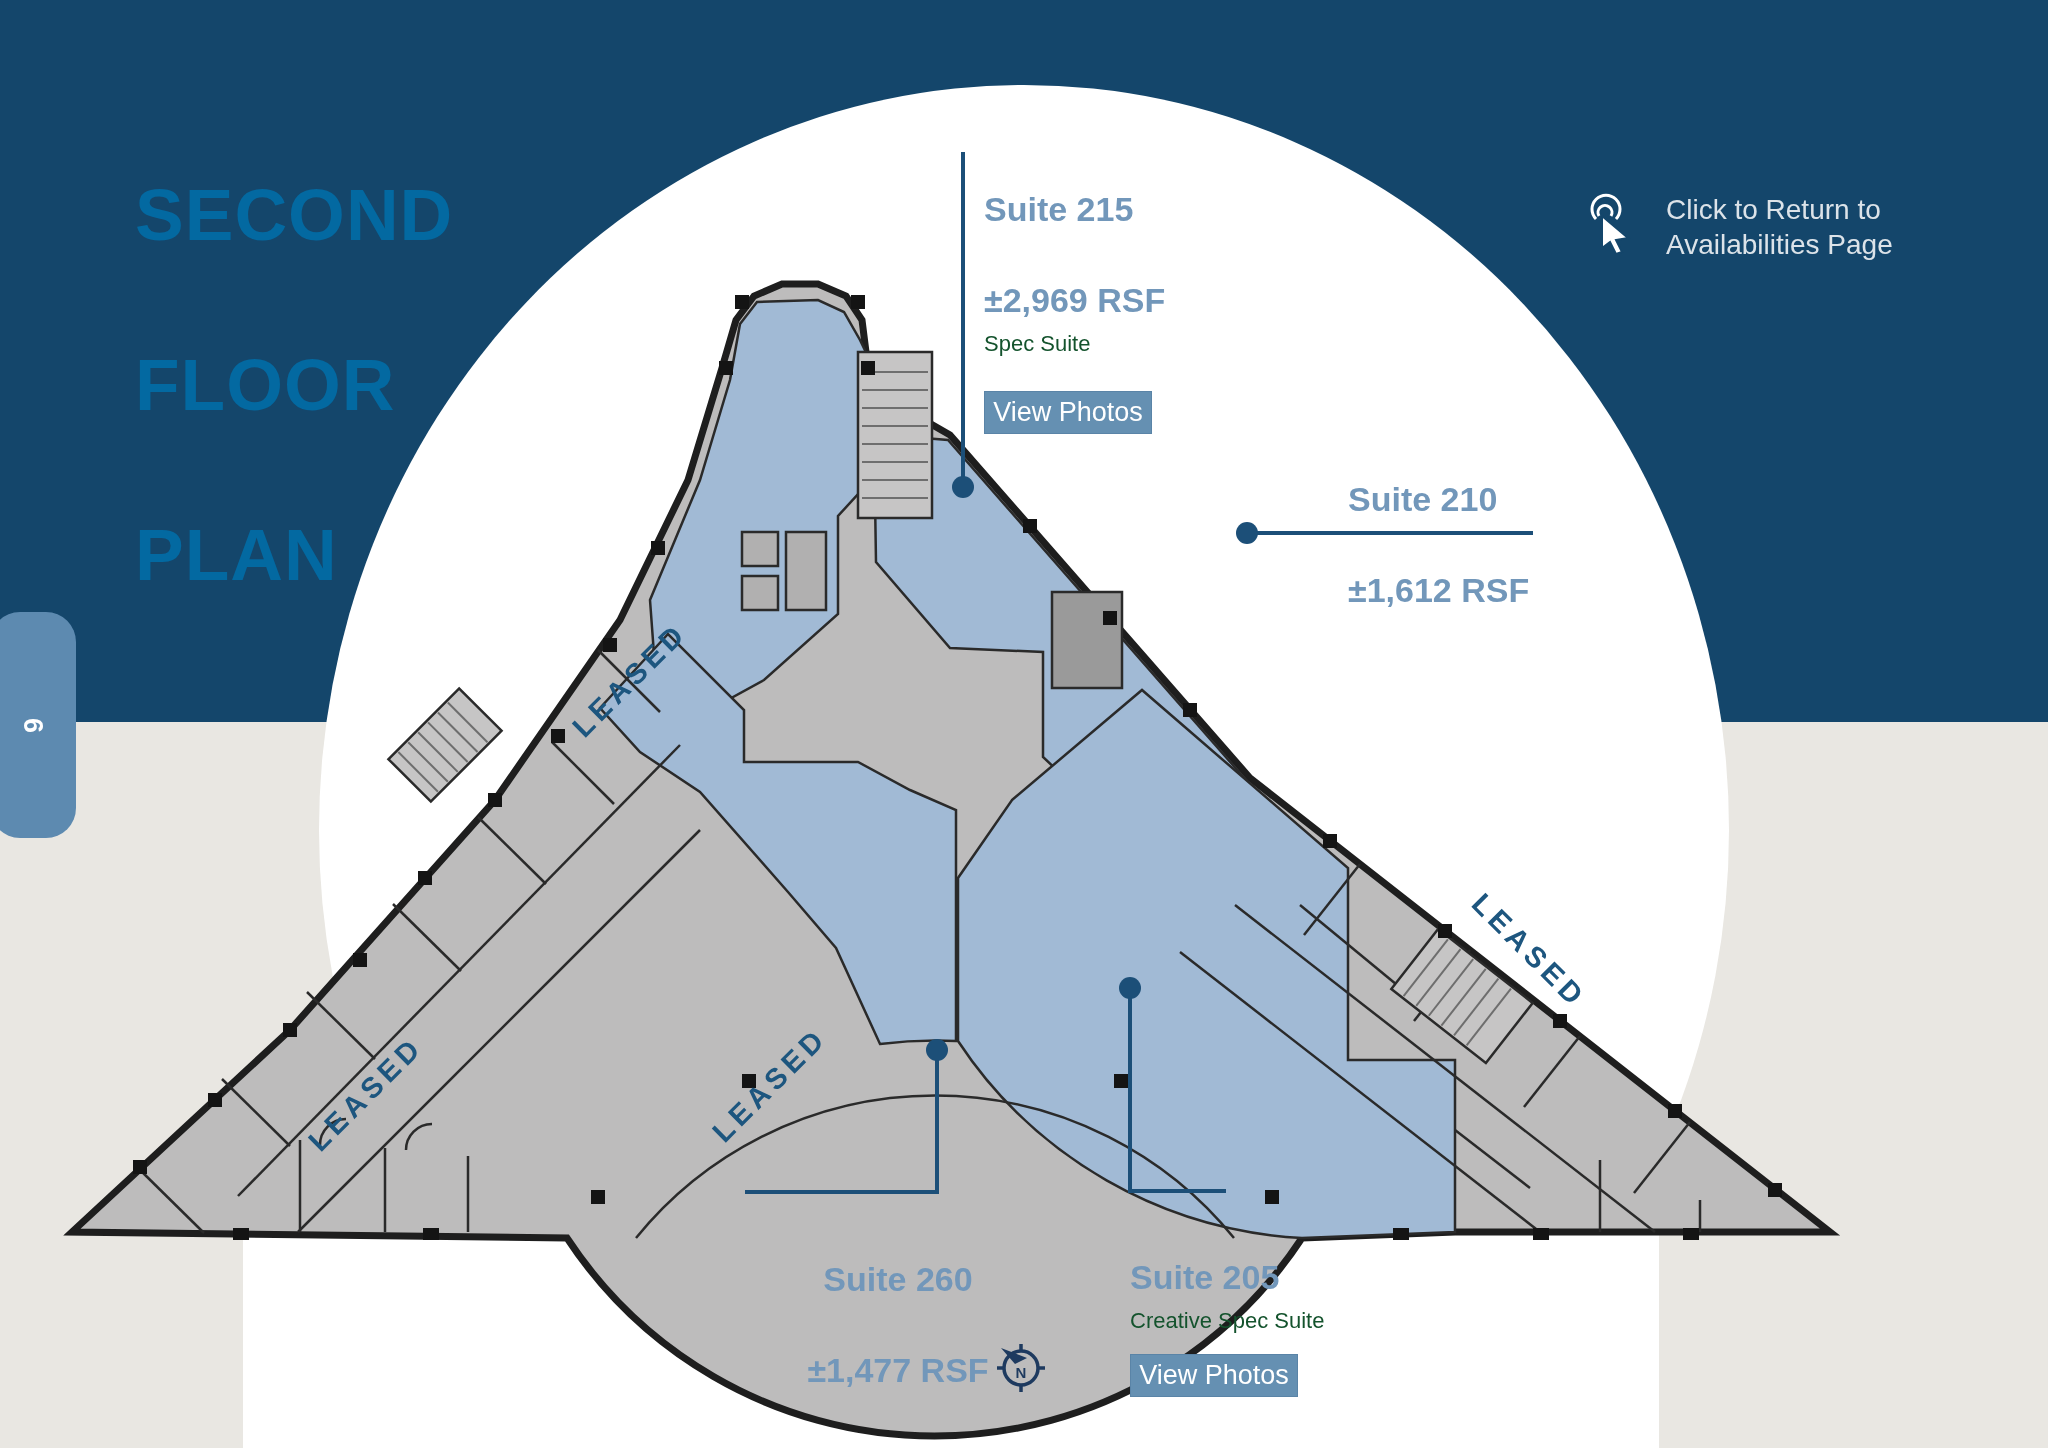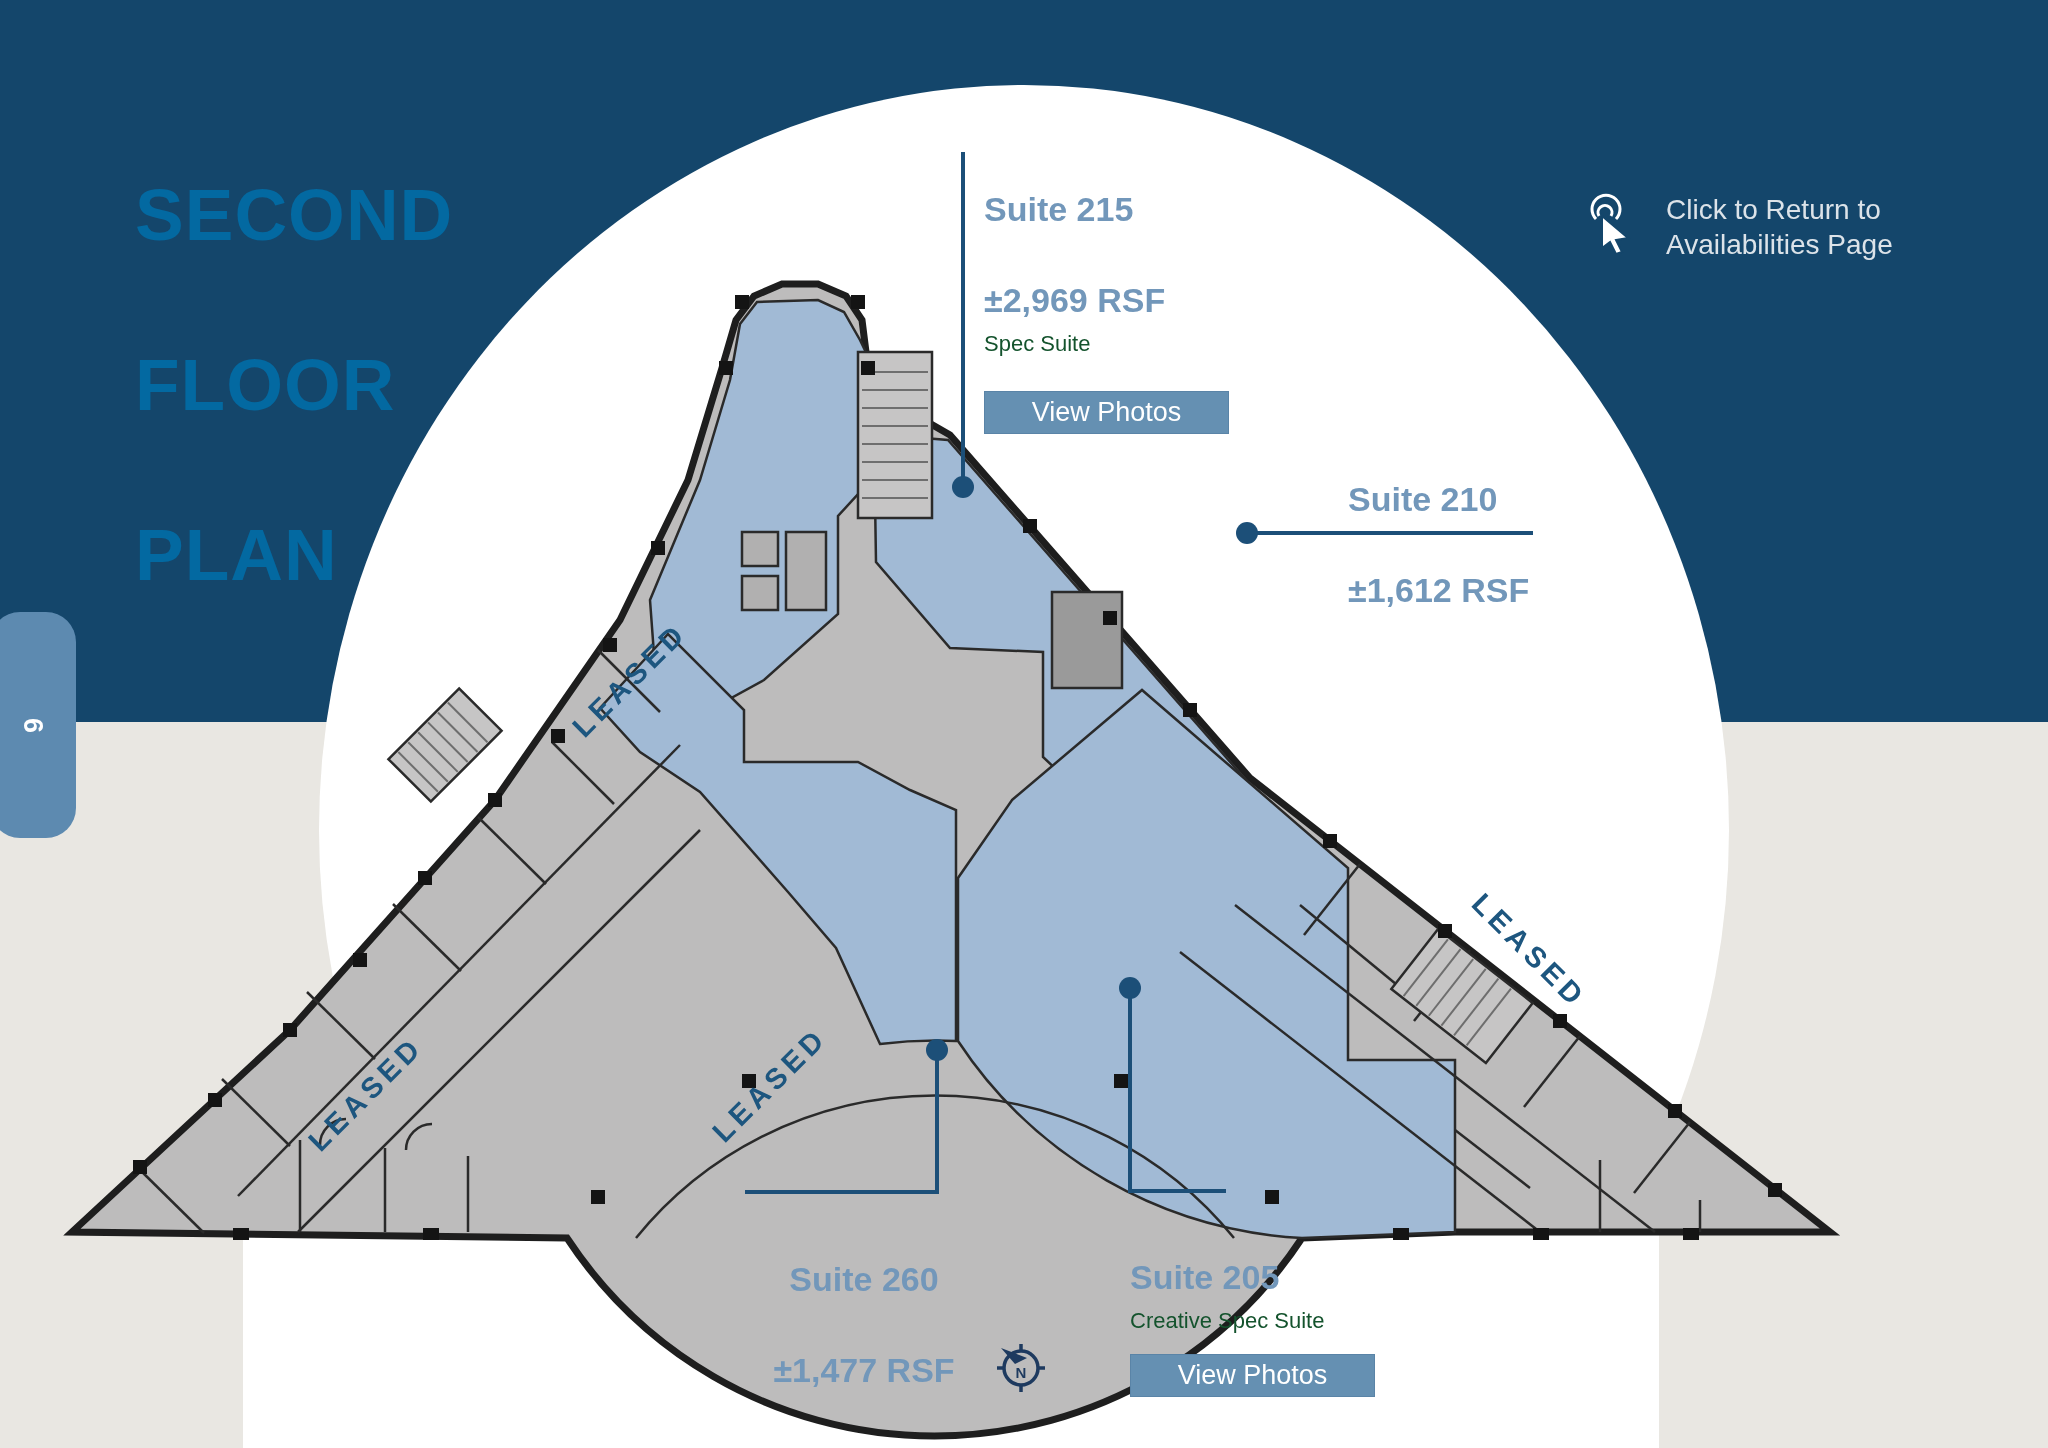--- a/index.html
+++ b/index.html
@@ -30,27 +30,27 @@
   
   .return-link{left:1586px;top:192px;display:flex;align-items:flex-start;cursor:pointer;}
   .return-link .txt{
     margin-left:22px;color:#dce3e9;font-size:28px;line-height:35px;font-weight:400;
   }
   
   .suite-label{color:#7297ba;}
   .suite-label .nm,.suite-label .rsf{font-size:34px;line-height:43px;font-weight:bold;margin-top:48px;}
   .suite-label .stype{font-size:22px;line-height:43px;font-weight:400;color:#14532d;}
   .btn-photos{
-    margin-top:26px;width:245px;height:43px;background:#6590b2;border:1px solid #5a84a7;
+    margin-top:26px;width:168px;height:43px;background:#6590b2;border:1px solid #5a84a7;
     color:#ffffff;font-size:27px;font-weight:400;display:flex;align-items:center;justify-content:center;
     cursor:pointer;box-sizing:border-box;
   }
   .s215{left:984px;top:140px;width:280px;}
   .s210{left:1348px;top:430px;width:280px;}
-  .s260{left:739px;top:1210px;width:250px;text-align:center;}
+  .s260{left:773px;top:1210px;width:250px;text-align:center;}
   .s205{left:1130px;top:1208px;width:320px;}
   .s205 .btn-photos{margin-top:12px;}
   
   .leased{
     width:230px;text-align:center;color:#1d567f;font-weight:bold;
     font-size:29px;letter-spacing:5px;
   }
   .leased.neg{transform:translate(-50%,-50%) rotate(-45deg);}
   .leased.pos{transform:translate(-50%,-50%) rotate(45deg);}
   

